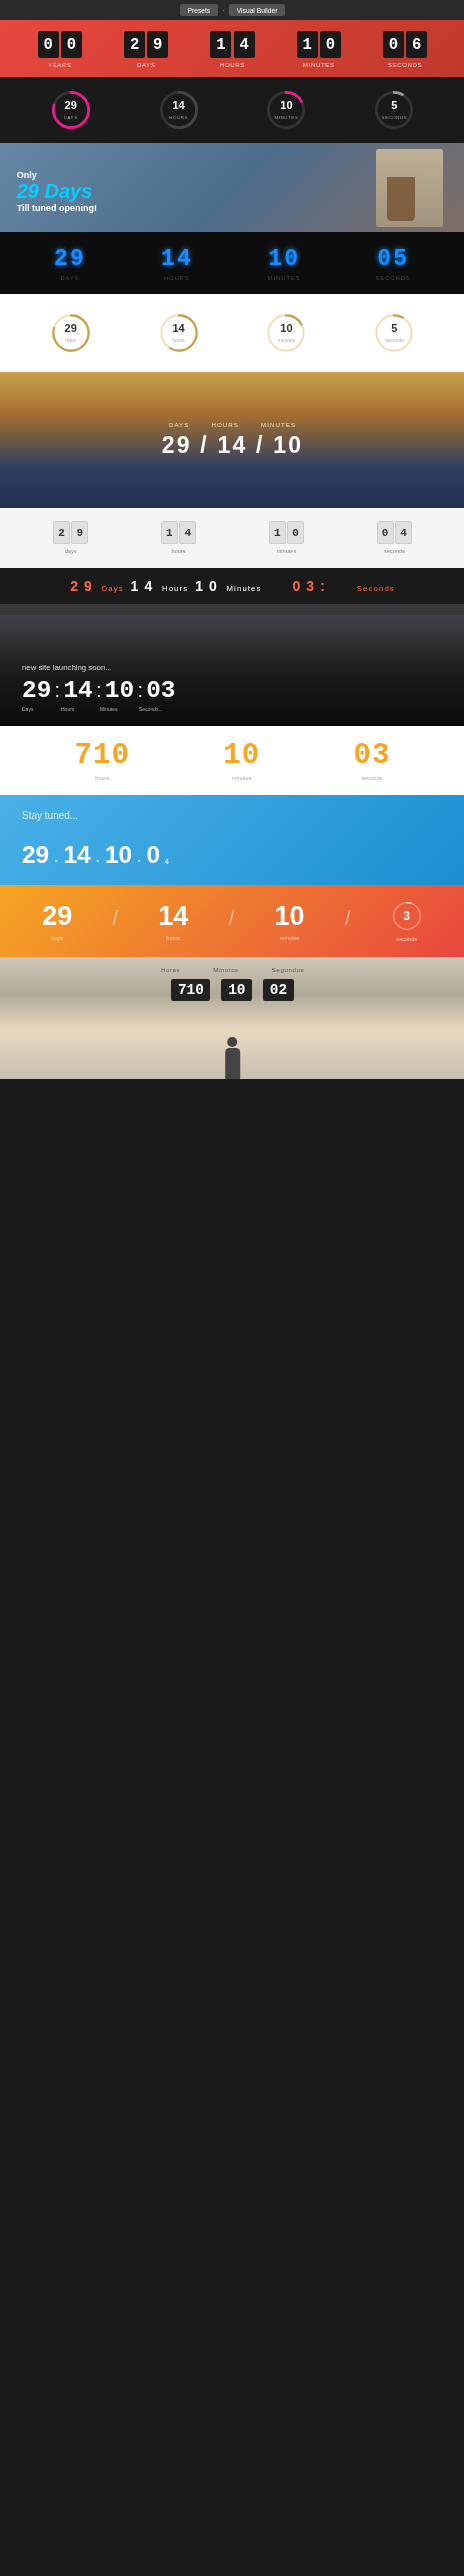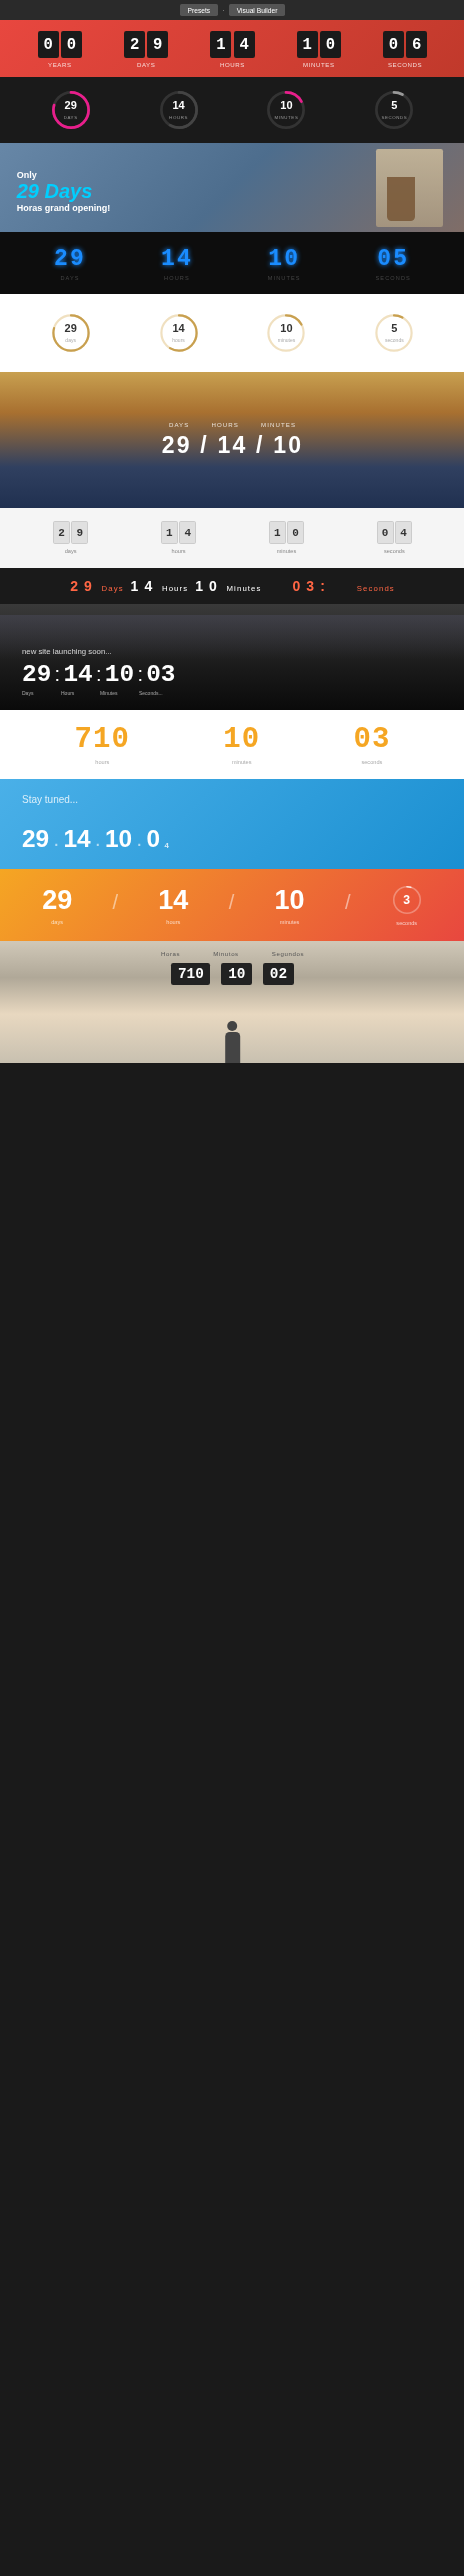--- a/index.html
+++ b/index.html
@@ -334,21 +334,21 @@
       font-size: 14px;
       font-weight: bold;
     }
     .inline-count .colored-days { color: #ff6644; }
     .inline-count .colored-seconds { color: #ff6644; margin-left: 24px; }
     .inline-count .unit-label { font-size: 7.8px; font-weight: normal; }
 
     
     .widget-9 {
       position: relative;
-      height: 106px;
+      height: 122px;
       background: linear-gradient(180deg, #3a3a3a 0%, #1a1a1a 60%, #0a0a0a 100%);
       overflow: hidden;
     }
     .widget-9-content {
       position: absolute;
       inset: 0;
       display: flex;
       flex-direction: column;
       justify-content: flex-end;
       padding: 11px 22px 13.3px;
@@ -626,21 +626,21 @@
   </div>
 </div>
 
 <div class="widget-3">
   <div class="widget-3-bg"></div>
   <div class="widget-3-deco"></div>
   <div class="widget-3-cup"></div>
   <div class="widget-3-content">
     <span class="only">Only</span>
     <span class="days-text">29 Days</span>
-    <span class="subtitle">Horas grand opening!</span>
+    <span class="subtitle">Till tuned opening!</span>
   </div>
 </div>
 
 <div class="widget-4">
   <div class="led-unit">
     <span class="led-number">29</span>
     <span class="led-label">days</span>
   </div>
   <div class="led-unit">
     <span class="led-number">14</span>

